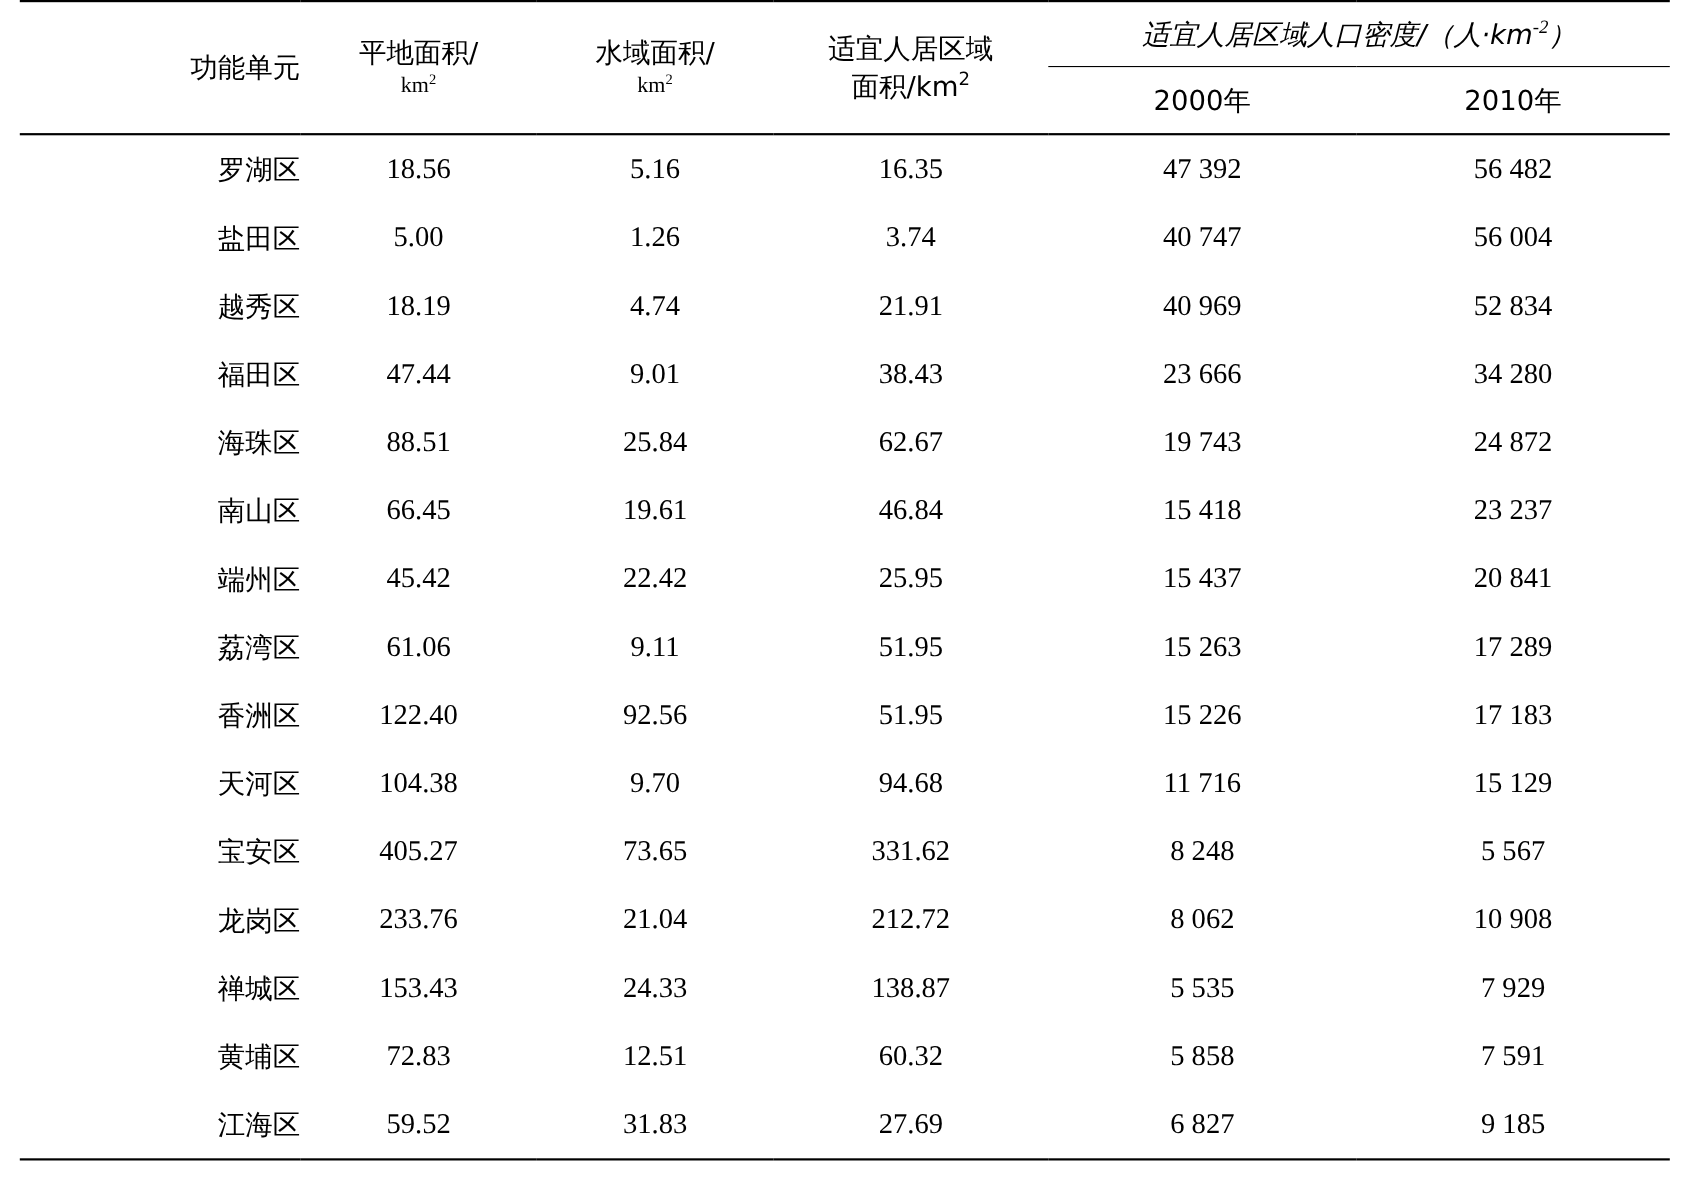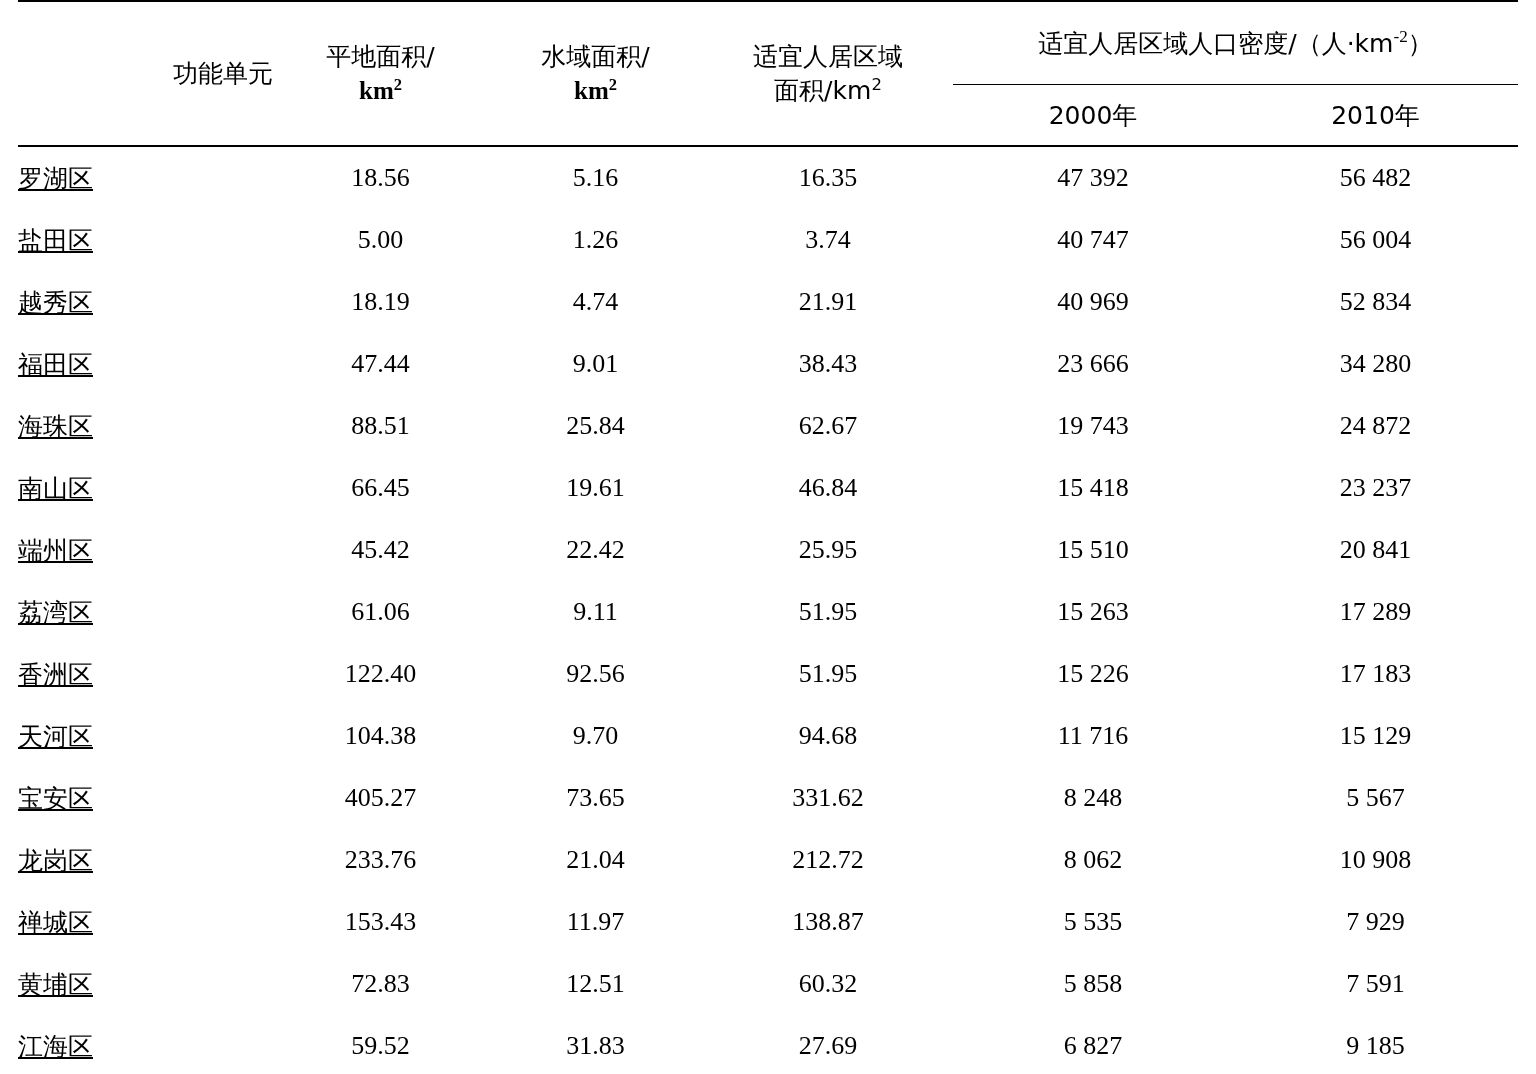--- a/index.html
+++ b/index.html
@@ -47,21 +47,22 @@
   }
   .hdr-two-line {
     height: 118px;
     border-bottom: 2.5px solid #000;
     line-height: 1.35;
     padding: 0 6px;
   }
   .hdr-group {
     height: 58px;
     border-bottom: 1.4px solid #000;
-    padding: 12px 6px;
+    padding: 0 6px;
+    font-style: italic;
   }
   .hdr-sub {
     height: 60px;
     border-bottom: 2.5px solid #000;
   }
   .hdr-span-top {
     border-top: 2.5px solid #000;
   }
   sup {
     font-size: 0.66em;
@@ -72,38 +73,36 @@
     border-top: 2.5px solid #000;
   }
   tbody td {
     height: 62px;
     text-align: center;
     vertical-align: middle;
     padding: 0;
     font-size: 26px;
   }
   tbody td.unit-name {
-    text-align: left;
+    text-align: right;
     font-family: "DejaVu Sans", "Liberation Sans", sans-serif;
     font-size: 25px;
-    text-decoration: underline;
   }
   tbody tr:last-child td {
     border-bottom: 2.5px solid #000;
   }
   .zh {
     font-family: "DejaVu Sans", "Liberation Sans", sans-serif;
   }
   .hdr-two-line .zh, .hdr-group .zh, .hdr-sub .zh, .hdr-unit .zh {
     font-size: 25px;
   }
   .unitline {
     font-family: "Liberation Serif", serif;
-    font-size: 25px;
-    font-weight: bold;
+    font-size: 20px;
   }
 </style>
 </head>
 <body>
 
 <div class="table-wrap">
   <table class="data-table">
     <colgroup>
       <col class="c0">
         <col class="c1">
@@ -189,21 +188,21 @@
         <td>19.61</td>
         <td>46.84</td>
         <td>15 418</td>
         <td>23 237</td>
       </tr>
       <tr>
         <td class="unit-name">端州区</td>
         <td>45.42</td>
         <td>22.42</td>
         <td>25.95</td>
-        <td>15 510</td>
+        <td>15 437</td>
         <td>20 841</td>
       </tr>
       <tr>
         <td class="unit-name">荔湾区</td>
         <td>61.06</td>
         <td>9.11</td>
         <td>51.95</td>
         <td>15 263</td>
         <td>17 289</td>
       </tr>
@@ -235,21 +234,21 @@
         <td class="unit-name">龙岗区</td>
         <td>233.76</td>
         <td>21.04</td>
         <td>212.72</td>
         <td>8 062</td>
         <td>10 908</td>
       </tr>
       <tr>
         <td class="unit-name">禅城区</td>
         <td>153.43</td>
-        <td>11.97</td>
+        <td>24.33</td>
         <td>138.87</td>
         <td>5 535</td>
         <td>7 929</td>
       </tr>
       <tr>
         <td class="unit-name">黄埔区</td>
         <td>72.83</td>
         <td>12.51</td>
         <td>60.32</td>
         <td>5 858</td>

